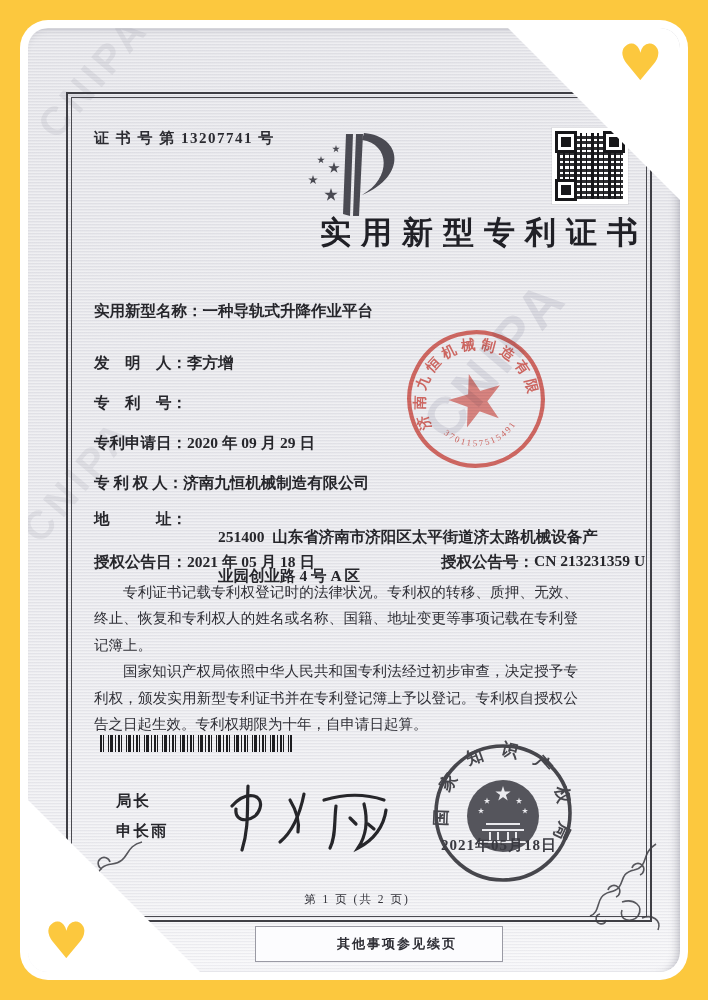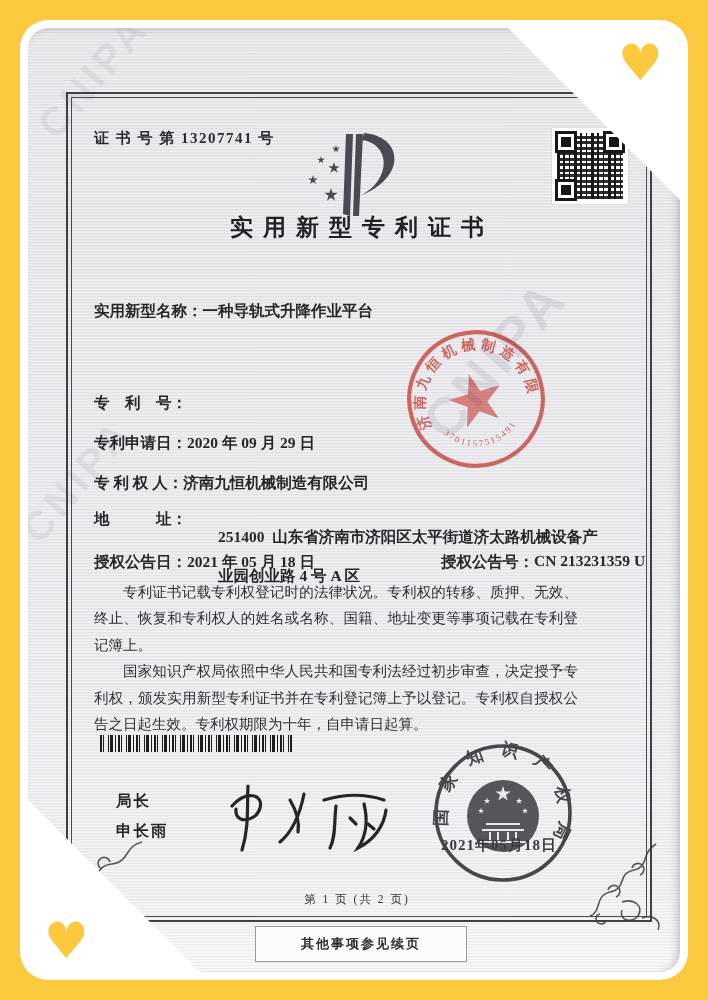--- a/index.html
+++ b/index.html
@@ -36,43 +36,43 @@
   .qr-noise{
     position:absolute;left:5px;top:5px;right:5px;bottom:5px;
     background:
       repeating-linear-gradient(90deg,#17171a 0 3px,rgba(0,0,0,0) 3px 6px,#17171a 6px 8px,rgba(0,0,0,0) 8px 12px,#17171a 12px 13px,rgba(0,0,0,0) 13px 17px),
       repeating-linear-gradient(0deg,rgba(23,23,26,.9) 0 3px,rgba(255,255,255,.85) 3px 5px,rgba(23,23,26,.9) 5px 8px,rgba(255,255,255,.85) 8px 11px);
   }
   .finder{position:absolute;width:16px;height:16px;border:3px solid #17171a;background:#fff;}
   .finder::after{content:"";position:absolute;left:3px;top:3px;width:10px;height:10px;background:#17171a;}
   .f-tl{left:3px;top:3px}.f-tr{right:3px;top:3px}.f-bl{left:3px;bottom:3px}
   .title{
-    position:absolute;left:38px;top:184px;width:582px;text-align:center;
-    font-size:23px;font-weight:bold;letter-spacing:10px;color:#202026;text-indent:10px;
+    position:absolute;left:38px;top:184px;width:582px;text-align:right;
+    font-size:31px;font-weight:bold;letter-spacing:10px;color:#202026;text-indent:10px;
   }
   .row{position:absolute;left:66px;width:500px;display:flex;font-size:15.5px;font-weight:600;color:#26262b;}
   .flabel{white-space:pre;}
   .fvalue{white-space:pre;}
   .addr2{margin-top:3px;}
   .grant2{position:absolute;left:347px;top:0;display:flex;font-weight:600;}
   .paras{position:absolute;left:66px;top:551px;width:484px;font-size:14.5px;line-height:1.82;color:#2e2e35;text-align:justify;font-weight:500;}
   .paras p{margin:0;text-indent:2em;}
   .barcode{
     position:absolute;left:72px;top:707px;width:192px;height:17px;
     background:repeating-linear-gradient(90deg,#1d1d20 0 2px,rgba(0,0,0,0) 2px 3px,#1d1d20 3px 4px,rgba(0,0,0,0) 4px 8px,#1d1d20 8px 9px,rgba(0,0,0,0) 9px 10px,#1d1d20 10px 13px,rgba(0,0,0,0) 13px 15px,#1d1d20 15px 16px,rgba(0,0,0,0) 16px 18px);
   }
   .director{position:absolute;left:88px;font-size:15.5px;font-weight:600;color:#26262b;letter-spacing:2px;}
   .sig{position:absolute;left:188px;top:748px;width:190px;height:84px;}
   .oseal{position:absolute;left:402px;top:712px;width:146px;height:146px;}
   .oseal-date{position:absolute;left:413px;top:808px;font-size:15px;letter-spacing:1px;color:#3a3a41;font-weight:700;}
   .pageinfo{position:absolute;left:38px;top:864px;width:582px;text-align:center;font-size:11.5px;letter-spacing:2px;color:#33333a;}
   .note-box{
     position:absolute;left:227px;top:898px;width:210px;height:34px;
     background:#fcfcfe;border:1px solid #9a9aa4;display:flex;align-items:center;justify-content:center;
-    font-size:13px;letter-spacing:2px;color:#2e2e35;font-weight:600;
+    font-size:13px;letter-spacing:2px;color:#2e2e35;font-weight:600;padding-left:36px;
   }
   .cseal{position:absolute;left:375px;top:298px;width:146px;height:146px;transform:rotate(-16deg);opacity:.82;mix-blend-mode:multiply;}
   .ornament{position:absolute;}
   .fold{position:absolute;background:#ffffff;z-index:50;}
   .fold-tr{right:0;top:0;width:172px;height:172px;clip-path:polygon(0 0,100% 0,100% 100%);}
   .fold-bl{left:0;bottom:0;width:172px;height:172px;clip-path:polygon(0 0,0 100%,100% 100%);}
   .heart{position:absolute;z-index:60;color:#fcc83e;font-size:50px;font-family:"DejaVu Sans",sans-serif;line-height:1;}
   .heart-tr{left:598px;top:18px;}
   .heart-bl{left:24px;top:896px;}
 </style>
@@ -110,20 +110,24 @@
       <div class="finder f-tl"></div>
       <div class="finder f-tr"></div>
       <div class="finder f-bl"></div>
     </div>
 
     <div class="title">实用新型专利证书</div>
 
     <div class="row" style="top:273px">
       <span class="flabel">实用新型名称：</span>
       <span class="fvalue">一种导轨式升降作业平台</span>
+    </div>
+    <div class="row" style="top:325px">
+      <span class="flabel">发　明　人：</span>
+      <span class="fvalue">李方增</span>
     </div>
     <div class="row" style="top:365px">
       <span class="flabel">专　利　号：</span>
     </div>
     <div class="row" style="top:405px">
       <span class="flabel">专利申请日：</span>
       <span class="fvalue">2020 年 09 月 29 日</span>
     </div>
     <div class="row" style="top:445px">
       <span class="flabel">专 利 权 人：</span>

